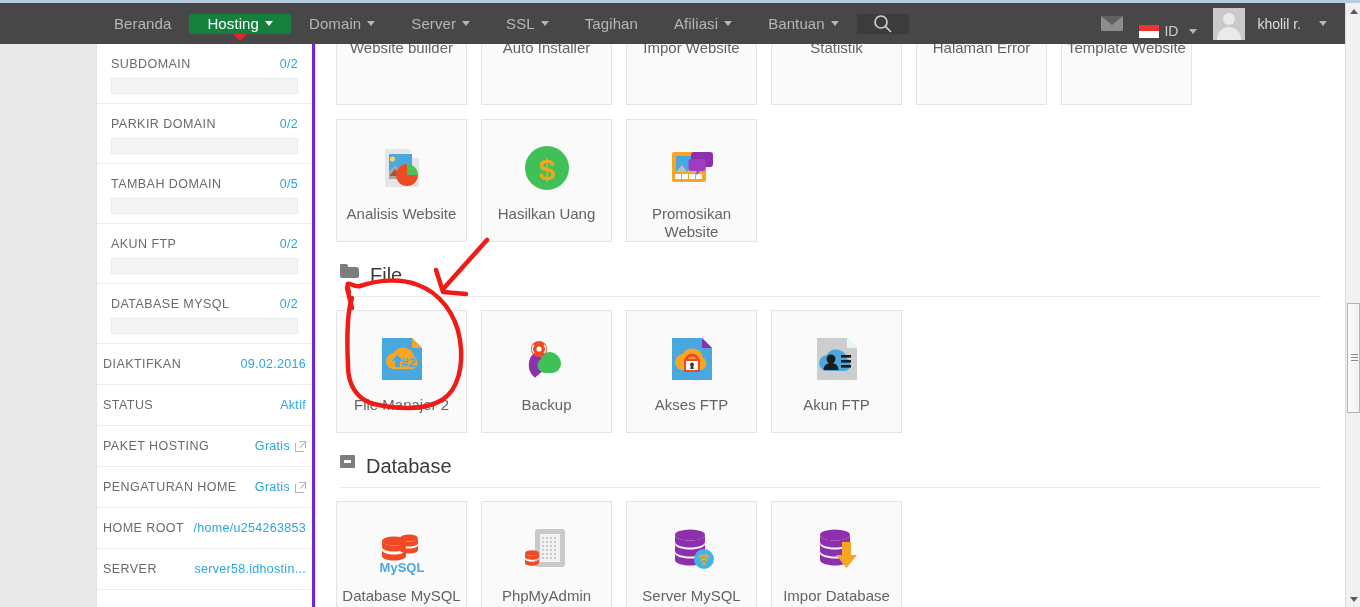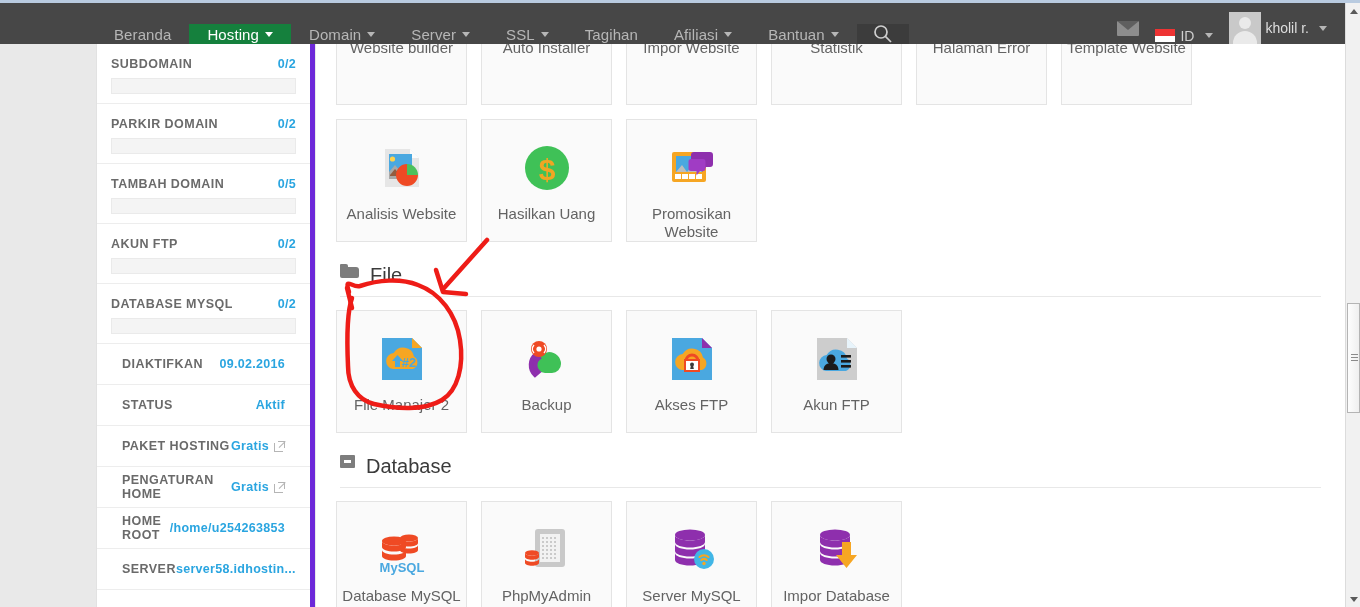--- a/index.html
+++ b/index.html
@@ -11,21 +11,21 @@
   }
   #root { position: relative; width: 1360px; height: 607px; overflow: hidden; background: #e9e9e9; }
 
   
   .top-line { position:absolute; left:0; top:0; width:1360px; height:3px; background:#b9cbe0; }
 
   
   .navbar {
     position: absolute; left: 0; top: 3px; width: 1345px; height: 41px;
     background: #474747;
-    display: flex; align-items: flex-end;
+    display: flex; align-items: center;
   }
   .nav-left { display:flex; align-items:stretch; margin-left: 96px; }
   .nav-item {
     display: flex; align-items: center; justify-content: center;
     padding: 0 18px;
     color: #b6b6b6; font-size: 15px; white-space: nowrap;
     letter-spacing: .1px;
   }
   .nav-item.active { background: #15803d; color: #fff; position: relative; }
   .nav-item.active .caret-g { border-top-color: #fff; }
@@ -47,41 +47,41 @@
   }
   .mail-ico { width:22px; height:15px; background:#8d8d8d; position:relative; border-radius:1px; }
   .mail-ico:after{
     content:""; position:absolute; left:0; top:0; width:0; height:0;
     border-left:11px solid transparent; border-right:11px solid transparent;
     border-top:9px solid #5f5f5f;
   }
   .lang { display:flex; align-items:center; gap:5px; color:#cfcfcf; font-size:14px;margin-top:15px; }
   .flag { width:20px; height:13px; background:#fff; position:relative; }
   .flag:before{content:"";position:absolute;left:0;top:0;width:20px;height:6.5px;background:#e33;}
-  .user { display:flex; align-items:center; gap:4px; color:#dedede; font-size:14px; }
+  .user { display:flex; align-items:center; gap:12px; color:#dedede; font-size:14px; }
   .avatar {
     width:32px; height:32px; background:#c9c9c9; position:relative; overflow:hidden;
   }
   .avatar:before{content:"";position:absolute;left:10px;top:5px;width:12px;height:12px;border-radius:50%;background:#eaeaea;}
   .avatar:after{content:"";position:absolute;left:4px;top:19px;width:24px;height:18px;border-radius:12px 12px 0 0;background:#eaeaea;}
 
   
   .sidebar {
     position:absolute; left:96px; top:44px; width:219px; bottom:0;
-    background:#fff; border-left:1px solid #e2e2e2; border-right:5px solid #6d28d9;font-weight:bold;
+    background:#fff; border-left:1px solid #e2e2e2; border-right:3px solid #6d28d9;
   }
   .sb-row {
     padding: 13px 14px 0 14px;
     border-bottom:1px solid #ededed;
   }
   .sb-head { display:flex; justify-content:space-between; align-items:baseline; }
   .sb-label { color:#6a6a6a; font-size:12.5px; letter-spacing:.45px; }
   .sb-value { color:#2aa5e0; font-size:12.5px; letter-spacing:.3px; display:flex; align-items:center; gap:5px;}
   .sb-bar { margin: 7px 0 9px 0; height:16px; background:#f4f4f4; border:1px solid #eaeaea; }
-  .sb-row.plain { padding:0 25px; height:41px; display:flex; align-items:center; justify-content:space-between;}
+  .sb-row.plain { padding:0 6px; height:41px; display:flex; align-items:center; justify-content:space-between;}
   .ext-ico{ display:inline-block; width:11px; height:11px; position:relative; }
   .ext-ico:before{content:"";position:absolute;left:0;bottom:0;width:8px;height:8px;border:1.4px solid #b5b5b5;border-top:none;border-right:none;}
   .ext-ico:after{content:"";position:absolute;right:0;top:0;width:9px;height:1.4px;background:#b5b5b5;transform:rotate(-45deg);transform-origin:right top;}
   .ext-ico i{position:absolute;right:0;top:0;width:1.4px;height:7px;background:#b5b5b5;}
   .ext-ico u{position:absolute;right:0;top:0;width:7px;height:1.4px;background:#b5b5b5;}
 
   
   .main {
     position:absolute; left:316px; top:44px; right:15px; bottom:0;
     background:#fff; padding: 0 20px;

